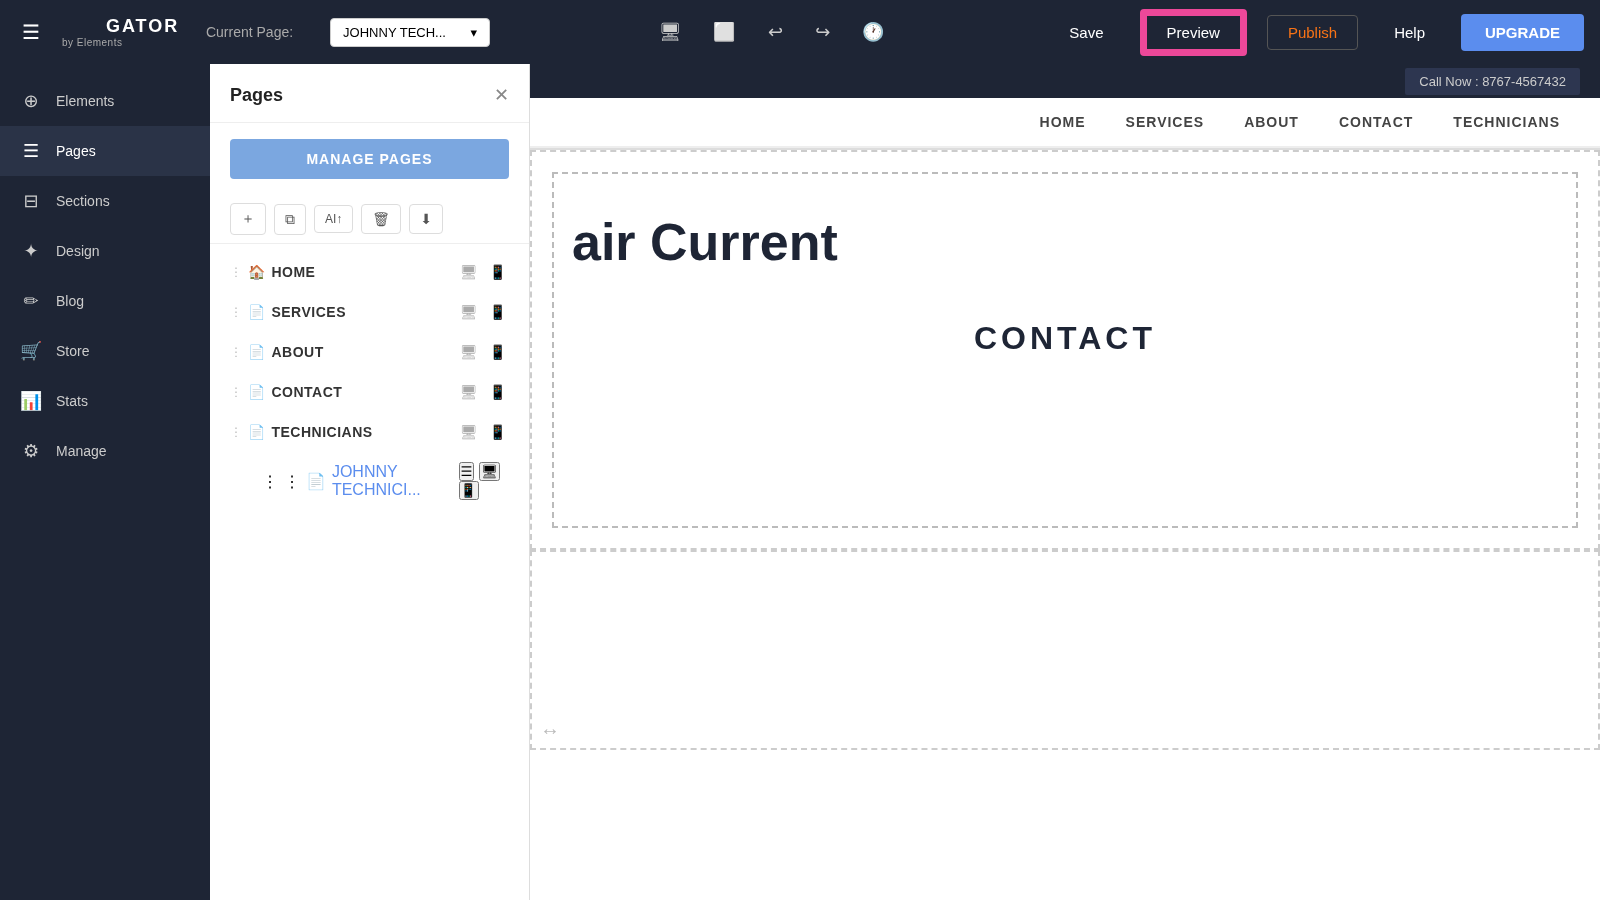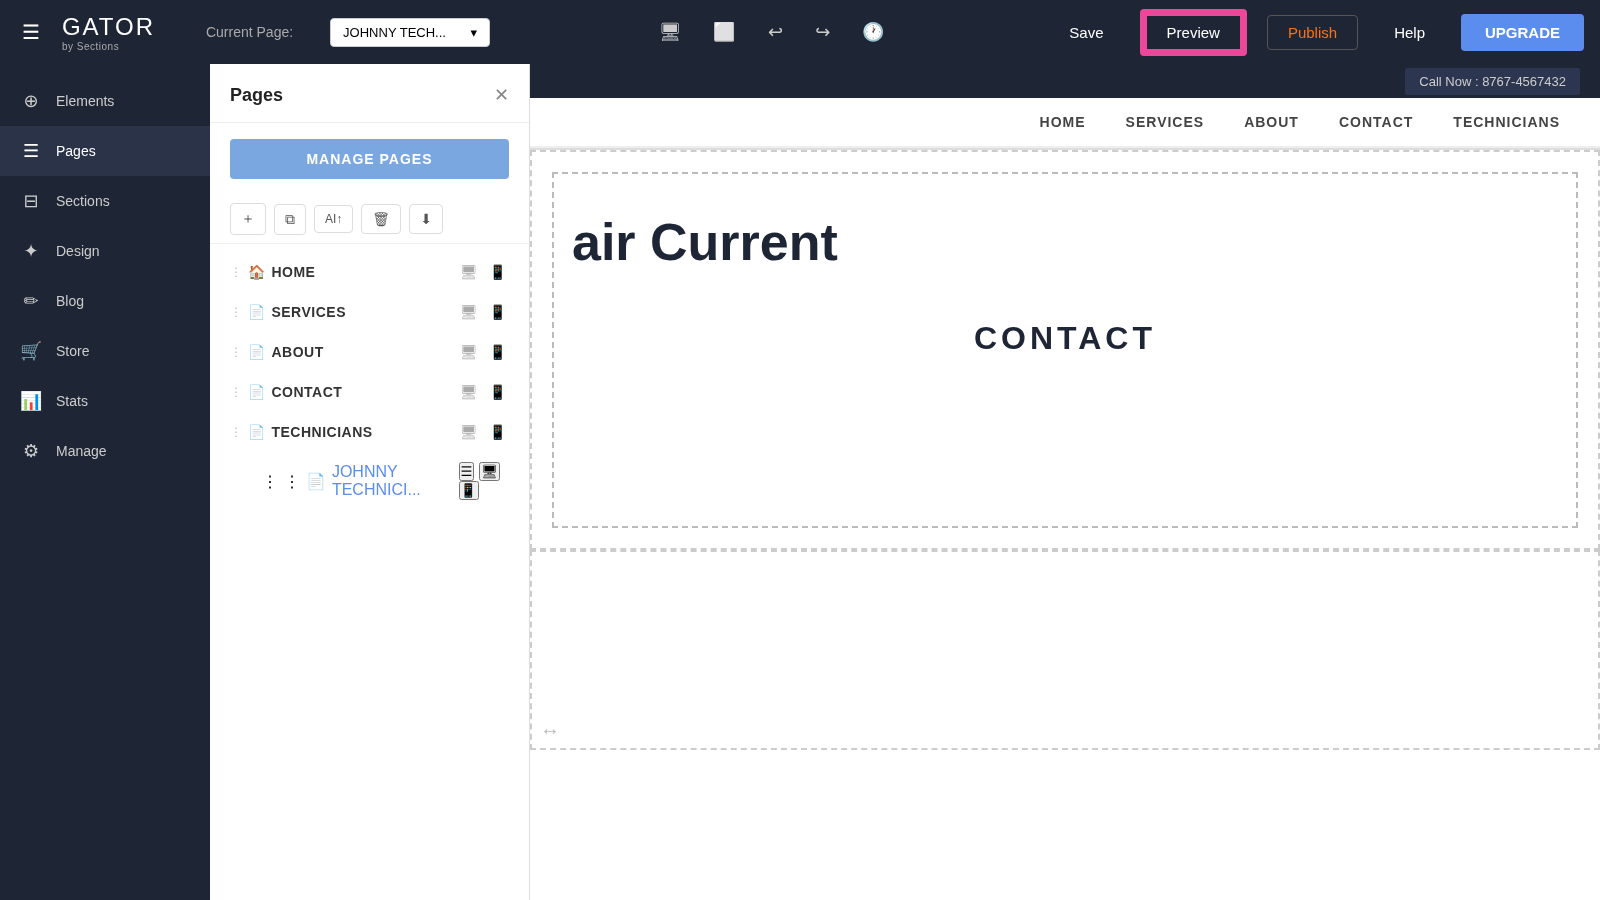--- a/index.html
+++ b/index.html
@@ -200,22 +200,22 @@
       pointer-events: none;
     }
   </style>
 </head>
 <body>
 
 <div class="topbar">
   <button class="hamburger-btn">☰</button>
   <div class="topbar-logo">
     <div class="logo-box">
-      <span style="font-size:24px;font-weight:400;color:white;letter-spacing:2px;">GATOR</span>
-      <span>by Sections</span>
+      <span style="font-size:18px;font-weight:700;color:white;letter-spacing:2px;margin-left:44px;">GATOR</span>
+      <span>by Elements</span>
     </div>
   </div>
   <span class="current-page-label">Current Page:</span>
   <div class="page-selector">
     <span>JOHNNY TECH...</span>
     <span>▾</span>
   </div>
   <div class="topbar-center">
     <button class="topbar-icon-btn" title="Desktop">🖥</button>
     <button class="topbar-icon-btn" title="Tablet">⬜</button>

